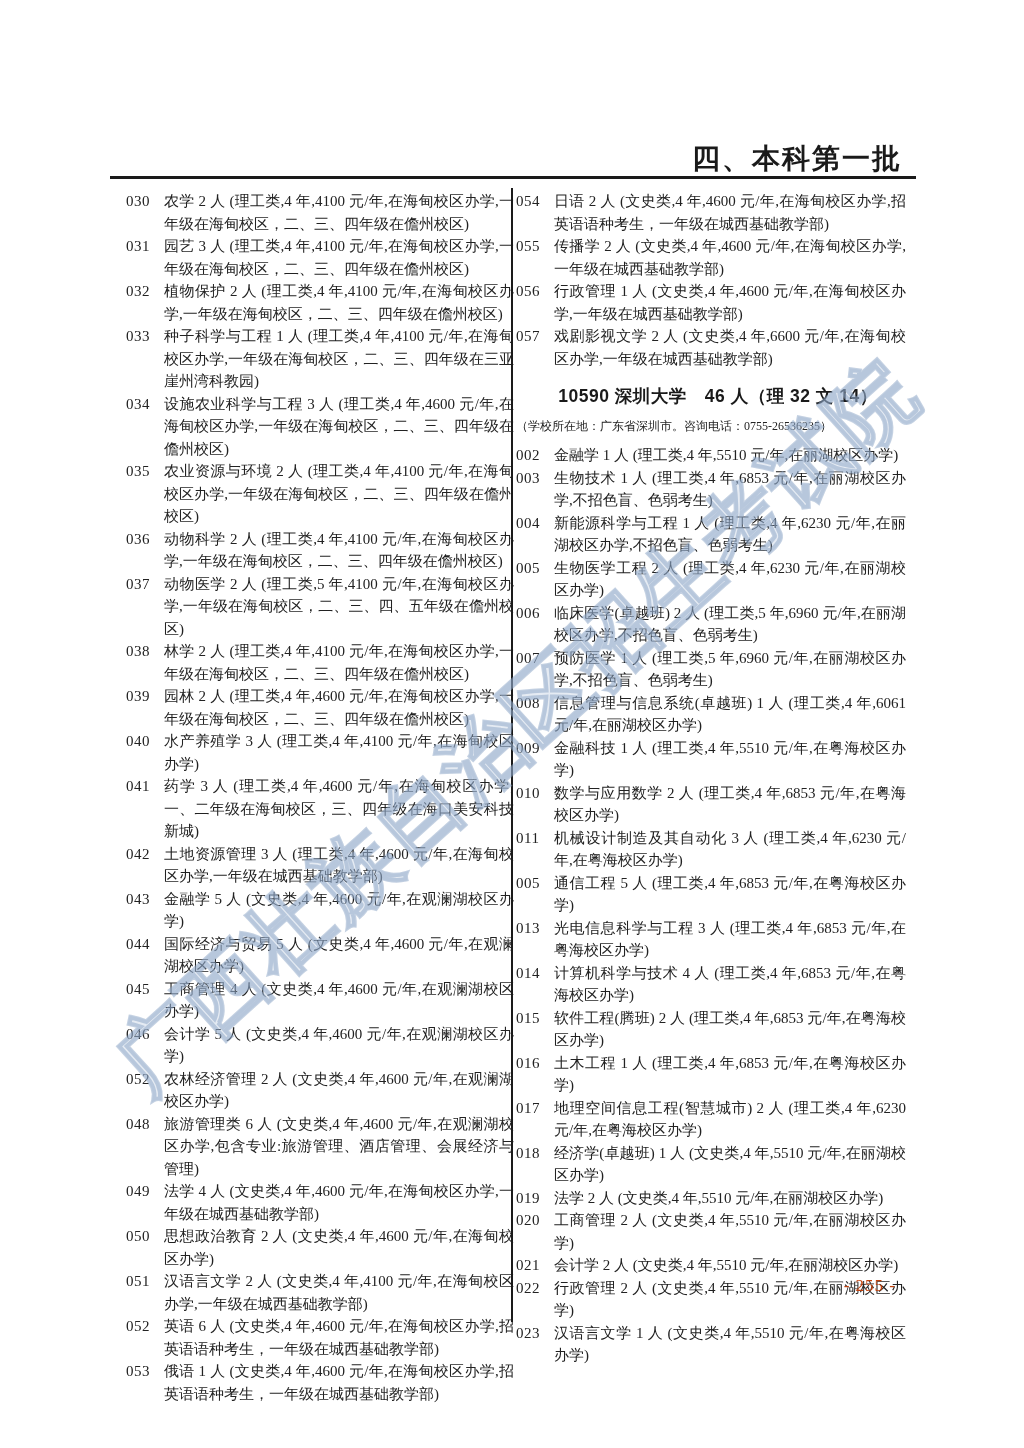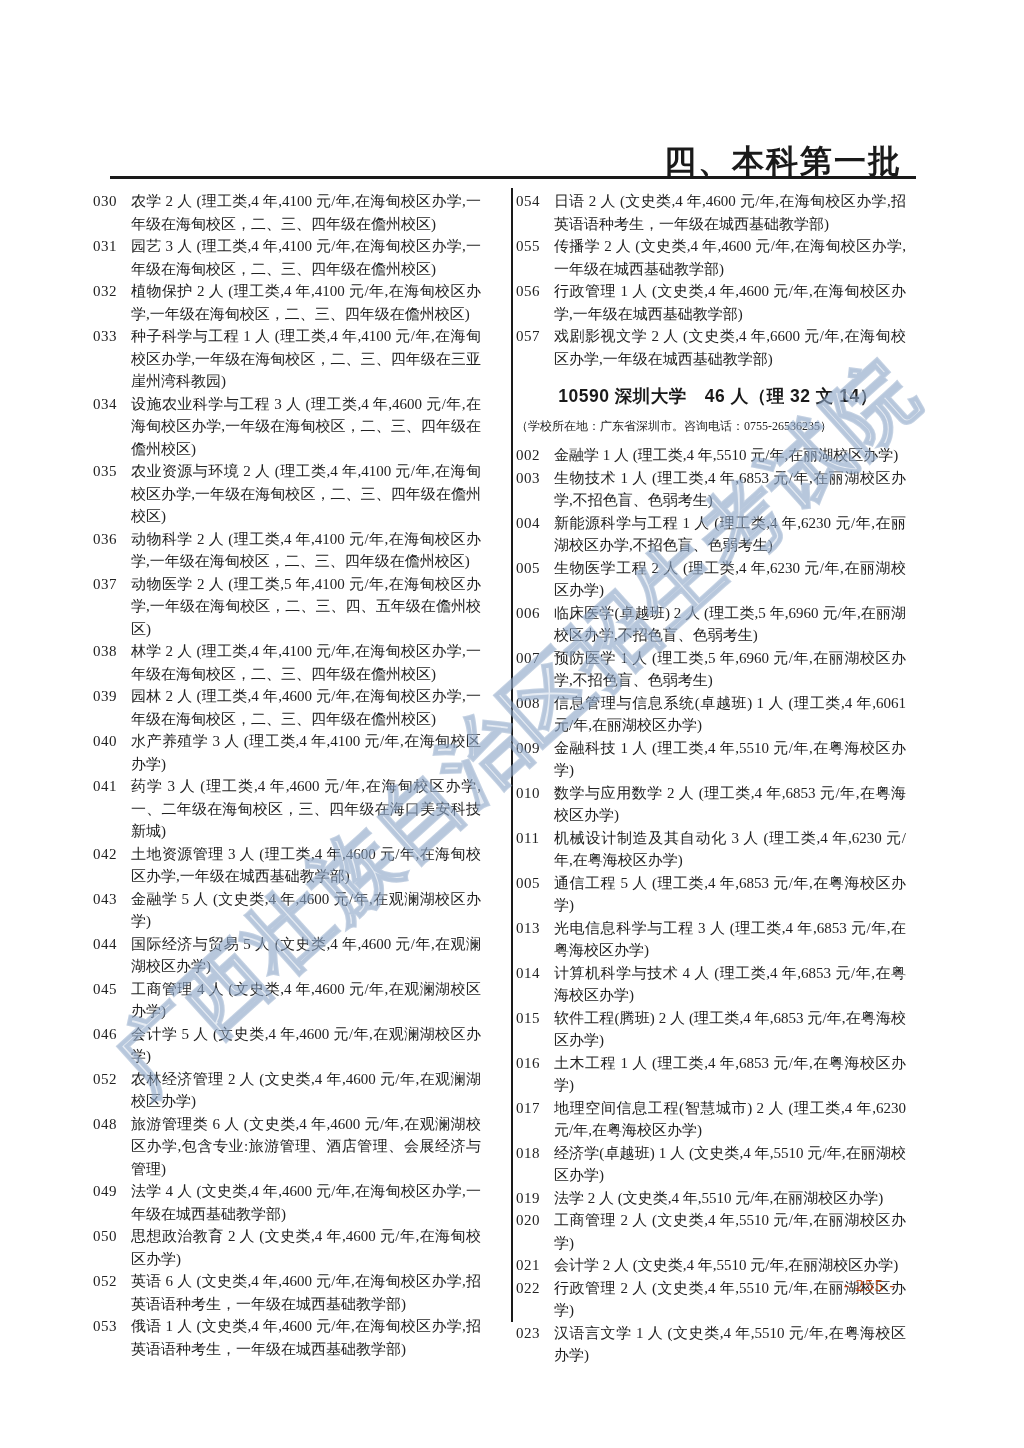--- a/index.html
+++ b/index.html
@@ -29,41 +29,41 @@
     z-index: 3;
     pointer-events: none;
   }
   
   .header-title {
     position: absolute;
     top: 140px;
     right: 122px;
     font-family: "Liberation Sans", sans-serif;
     font-weight: 700;
-    font-size: 32px;
+    font-size: 28px;
     letter-spacing: 2px;
     color: #1a1a1a;
     z-index: 2;
   }
   .header-rule {
     position: absolute;
     left: 110px;
     top: 176px;
     width: 806px;
     height: 3px;
     background: #1a1a1a;
     z-index: 2;
   }
   
   .col {
     position: absolute;
     top: 190px;
     z-index: 2;
   }
-  .col-left  { left: 93px; width: 388px; }
+  .col-left  { left: 126px; width: 388px; }
   .col-right { left: 516px; width: 390px; }
   .column-divider {
     position: absolute;
     left: 511px;
     top: 188px;
     width: 2px;
     height: 1134px;
     background: #1a1a1a;
     z-index: 2;
   }
@@ -200,20 +200,23 @@
         </div>
 
         <div class="entry">
           <span class="code">049</span><span>法学 4 人 (文史类,4 年,4600 元/年,在海甸校区办学,一年级在城西基础教学部)</span>
         </div>
 
         <div class="entry">
           <span class="code">050</span><span>思想政治教育 2 人 (文史类,4 年,4600 元/年,在海甸校区办学)</span>
         </div>
 
+        <div class="entry">
+          <span class="code">051</span><span>汉语言文学 2 人 (文史类,4 年,4100 元/年,在海甸校区办学,一年级在城西基础教学部)</span>
+        </div>
 
         <div class="entry">
           <span class="code">052</span><span>英语 6 人 (文史类,4 年,4600 元/年,在海甸校区办学,招英语语种考生，一年级在城西基础教学部)</span>
         </div>
 
         <div class="entry">
           <span class="code">053</span><span>俄语 1 人 (文史类,4 年,4600 元/年,在海甸校区办学,招英语语种考生，一年级在城西基础教学部)</span>
         </div>
       </div>
   </div>

